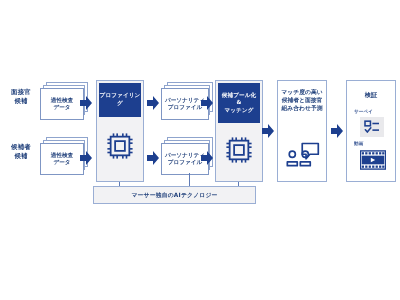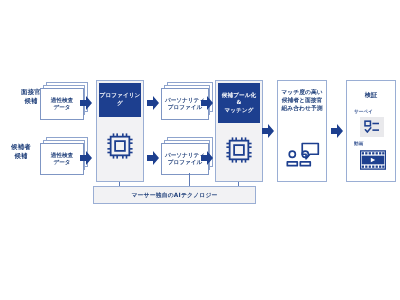--- a/index.html
+++ b/index.html
@@ -162,21 +162,21 @@
   }
   .connector {
     background: #5f7bb5;
   }
 </style>
 </head>
 <body>
 
 <div id="diagram">
 
-  <div class="abs row-label" style="left:12px; top:88px;">面接官
+  <div class="abs row-label" style="left:2px; top:88px;">面接官
 候補</div>
 
   <div class="abs row-label" style="left:2px; top:143px;">候補者
 候補</div>
 
   <div class="abs stack" style="left:40px; top:82px;">
     <div class="sheet s1"></div>
     <div class="sheet s2"></div>
     <div class="sheet s3"></div>
     <div class="sheet-text">適性検査

